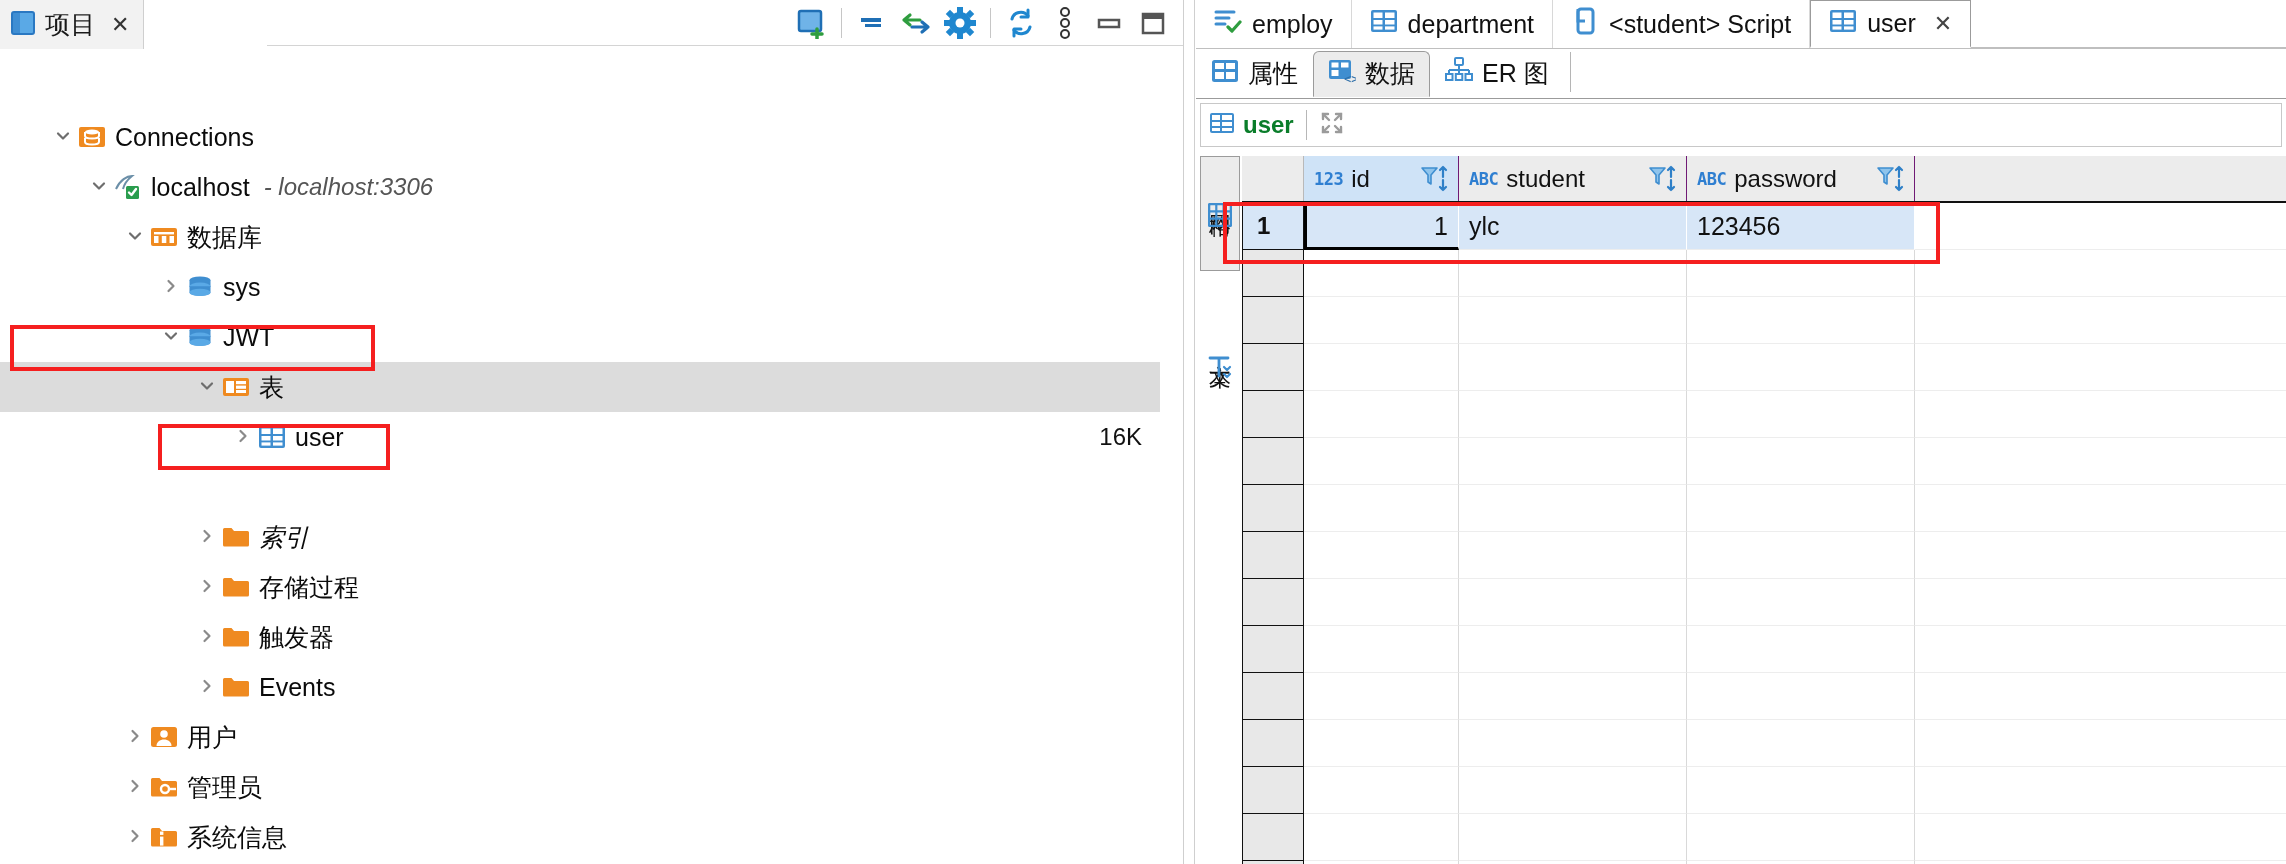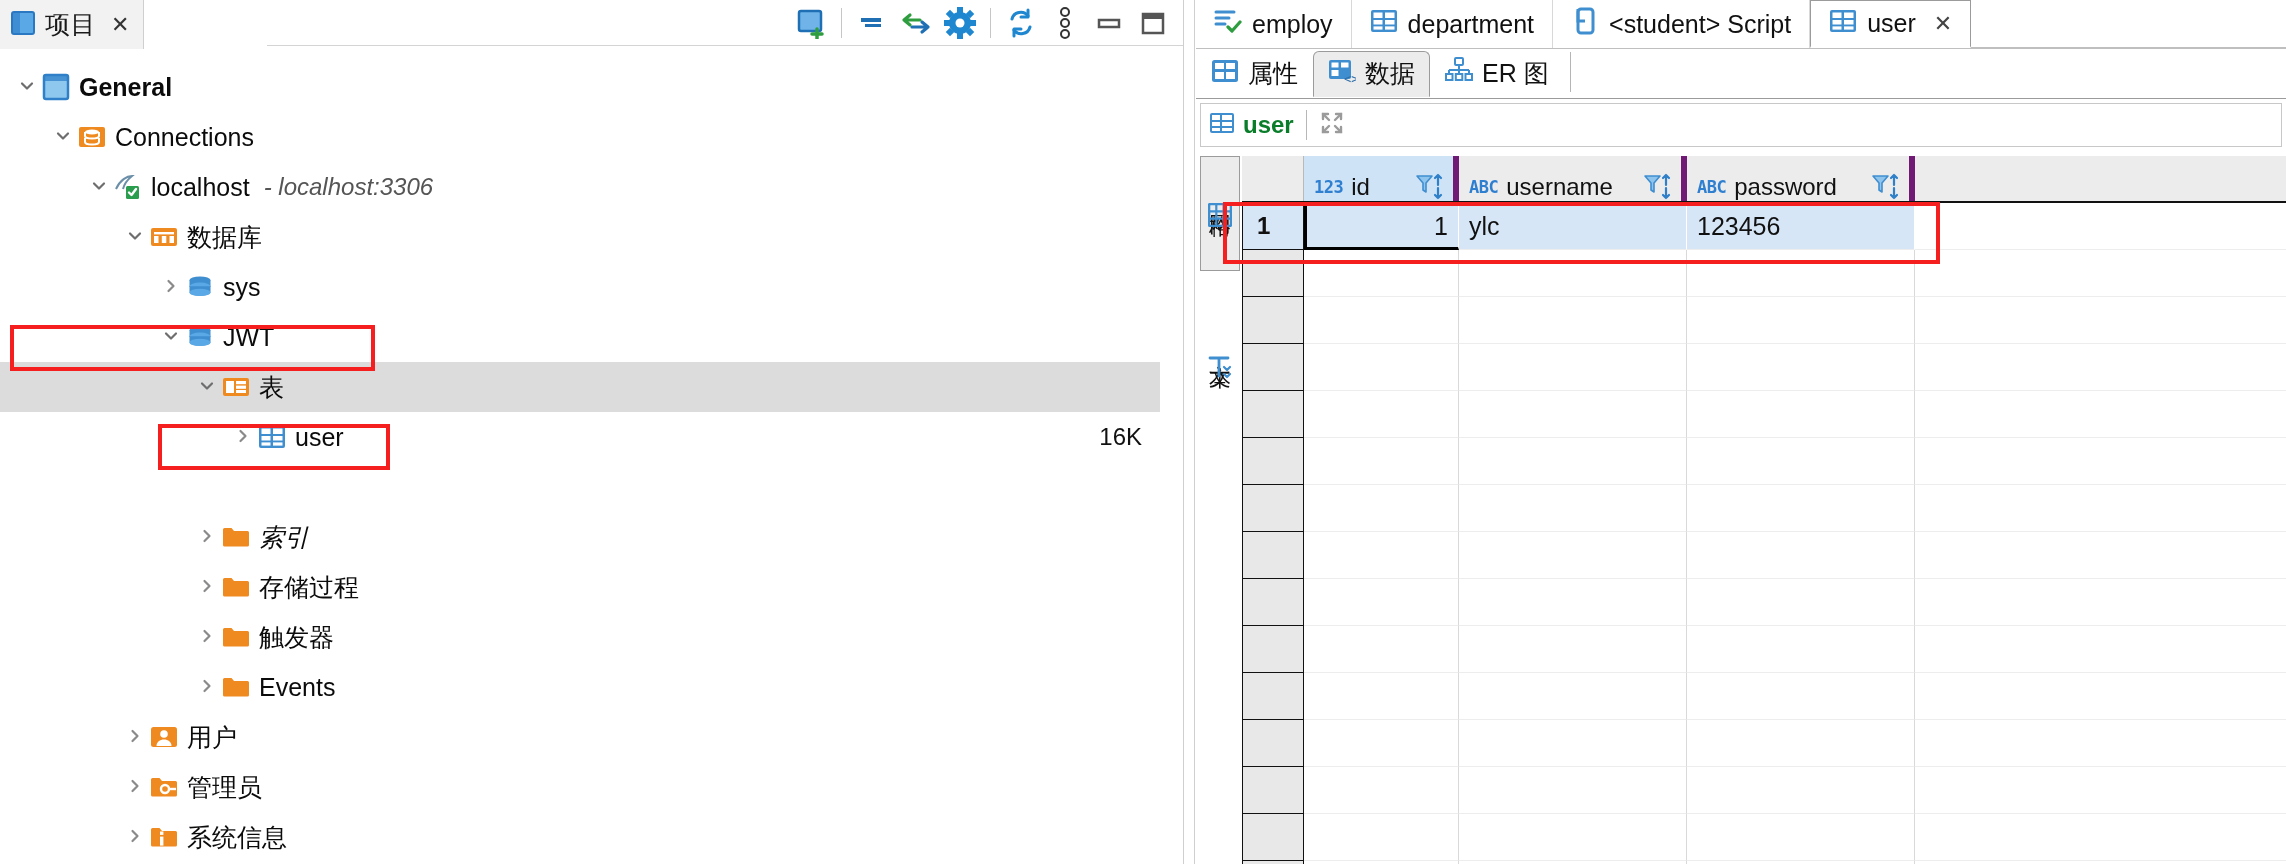--- a/index.html
+++ b/index.html
@@ -149,22 +149,22 @@
   #grid-header {
     position: absolute; left: 0; top: 0; width: 1044px; height: 47px;
     background: #ececec; border-bottom: 2px solid #111;
     display: flex; align-items: stretch;
   }
   .corner-cell {
     width: 62px; flex: 0 0 62px; background: #ececec;
     border-right: 1px solid #b9b9b9;
   }
   .hcell {
-    display: flex; align-items: flex-end; justify-content: space-between;
-    padding: 0 8px 0 10px; border-right: 6px solid #701a75;
+    display: flex; align-items: center; justify-content: space-between;
+    padding: 0 8px 0 10px; border-right: 1px solid #701a75;
     background: #ececec; font-size: 24px; color: #111;
   }
   .hcell.selcol { background: #cfe3f7; }
   .hcell-left { display: flex; align-items: center; gap: 8px; white-space: nowrap; }
   .type-badge {
     font-family: "DejaVu Sans Mono", monospace; font-size: 17px;
     color: #2f7fd1; font-weight: bold; letter-spacing: -.5px;
   }
   .hcell-ico { display: flex; align-items: center; gap: 2px; }
   .hcell-rest { flex: 1 1 auto; background: #ececec; }
@@ -271,33 +271,20 @@
         <div class="tb-ico">
           <svg width="30" height="30" viewBox="0 0 30 30">
             <rect x="5" y="6" width="20" height="19" fill="none" stroke="#555" stroke-width="2.5"></rect>
             <rect x="5" y="6" width="20" height="5" fill="#555"></rect>
           </svg>
         </div>
       </div>
     </div>
 
     <div id="tree">
-        <div class="trow" style="top: 0px;">
-          <span style="flex:0 0 12px"></span>
-          <span class="twist"><svg width="20" height="20" viewBox="0 0 20 20" fill="none" stroke="#6e6e6e" stroke-width="2.2" stroke-linecap="round" stroke-linejoin="round">
-              <path d="M5 7.5l5 5 5-5"></path>
-            </svg></span>
-          <span class="ticon">
-            <svg width="28" height="28" viewBox="0 0 28 28">
-              <rect x="2" y="2" width="24" height="24" rx="2" fill="#8fc8ef" stroke="#2f80c8" stroke-width="2.5"></rect>
-              <rect x="2" y="2" width="24" height="6" fill="#2f80c8" opacity=".75"></rect>
-            </svg>
-          </span>
-          <span class="tlabel bold">General</span>
-        </div>
         <div class="trow" style="top: 50px;">
           <span style="flex:0 0 48px"></span>
           <span class="twist"><svg width="20" height="20" viewBox="0 0 20 20" fill="none" stroke="#6e6e6e" stroke-width="2.2" stroke-linecap="round" stroke-linejoin="round">
               <path d="M5 7.5l5 5 5-5"></path>
             </svg></span>
           <span class="ticon">
             <svg width="28" height="28" viewBox="0 0 28 28">
               <rect x="1" y="4" width="26" height="20" rx="2" fill="#ef8a20"></rect>
               <ellipse cx="14" cy="9" rx="7" ry="2.6" fill="#fff"></ellipse>
               <path d="M7 9v4c0 1.4 3.1 2.6 7 2.6s7-1.2 7-2.6V9" fill="none" stroke="#fff" stroke-width="2"></path>
@@ -629,21 +616,21 @@
               <svg width="30" height="28" viewBox="0 0 30 28">
                 <path d="M2 3h15l-6 7v9l-3-2v-7z" fill="#8fc4ec" stroke="#3f8ed0" stroke-width="1.6" stroke-linejoin="round"></path>
                 <path d="M23 2v10M23 2l-3 3M23 2l3 3" stroke="#2f80c8" stroke-width="2.2" fill="none" stroke-linecap="round" stroke-linejoin="round"></path>
                 <path d="M23 15v10M23 25l-3-3M23 25l3-3" stroke="#2f80c8" stroke-width="2.2" fill="none" stroke-linecap="round" stroke-linejoin="round"></path>
               </svg>
             </span>
           </div>
           <div class="hcell" style="width:228px;flex:0 0 228px">
             <span class="hcell-left">
               <span class="type-badge">ABC</span>
-              <span>username</span>
+              <span>student</span>
             </span>
             <span class="hcell-ico">
               <svg width="30" height="28" viewBox="0 0 30 28">
                 <path d="M2 3h15l-6 7v9l-3-2v-7z" fill="#8fc4ec" stroke="#3f8ed0" stroke-width="1.6" stroke-linejoin="round"></path>
                 <path d="M23 2v10M23 2l-3 3M23 2l3 3" stroke="#2f80c8" stroke-width="2.2" fill="none" stroke-linecap="round" stroke-linejoin="round"></path>
                 <path d="M23 15v10M23 25l-3-3M23 25l3-3" stroke="#2f80c8" stroke-width="2.2" fill="none" stroke-linecap="round" stroke-linejoin="round"></path>
               </svg>
             </span>
           </div>
           <div class="hcell" style="width:228px;flex:0 0 228px">

